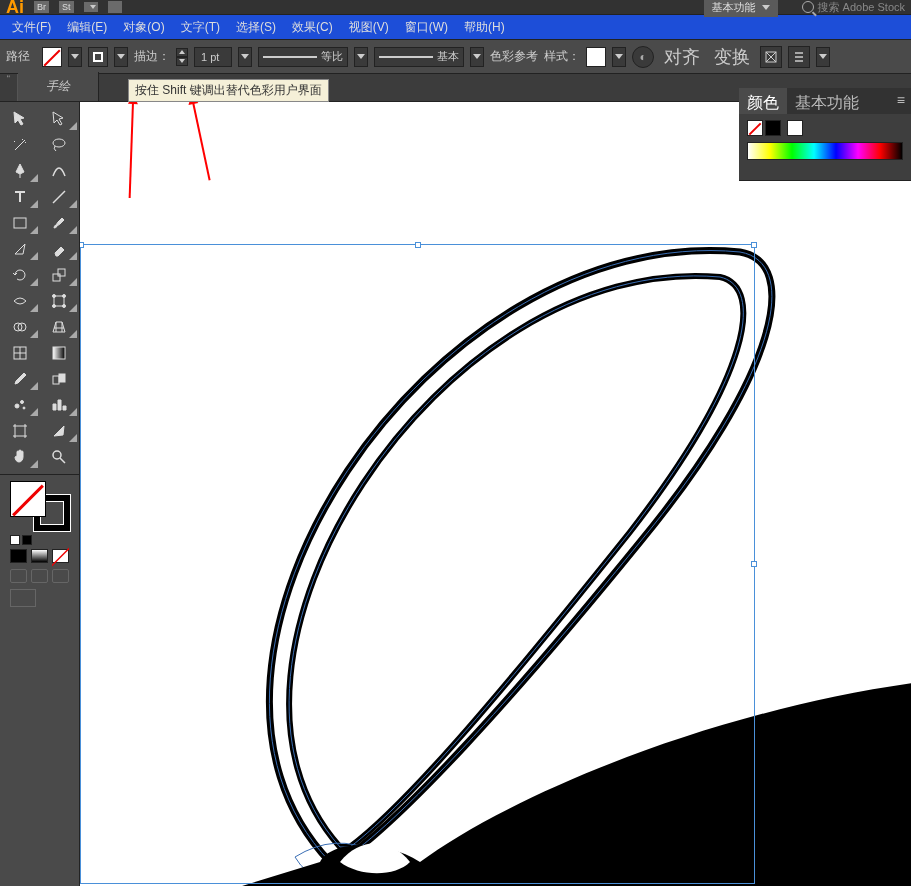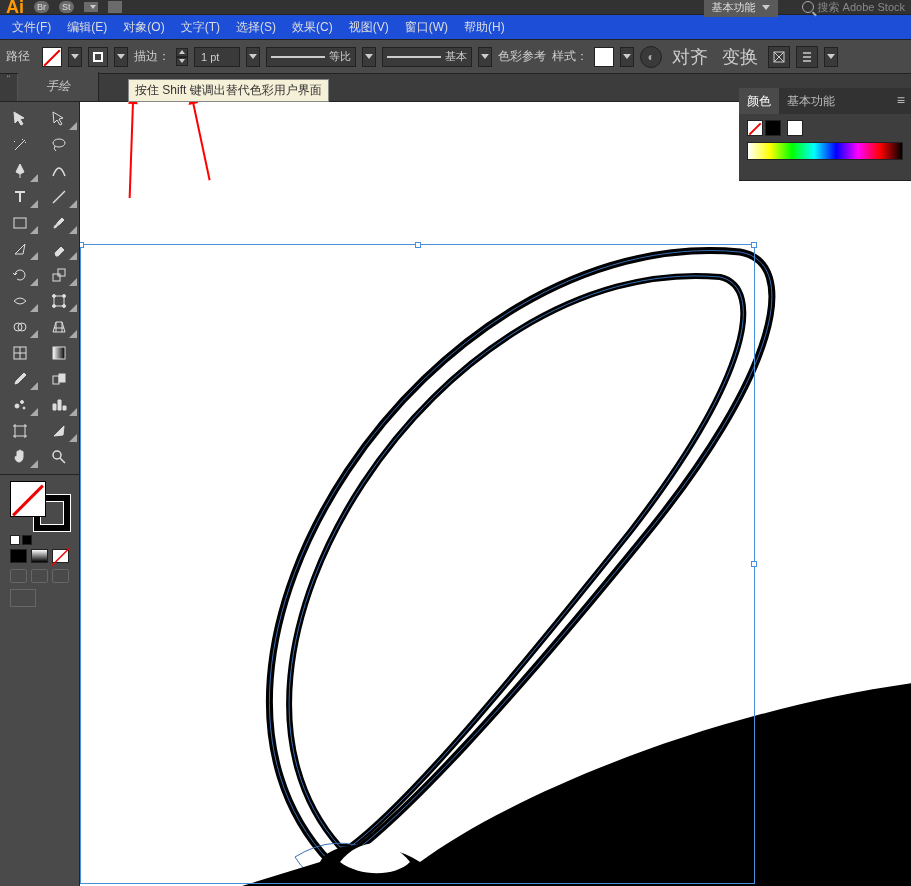--- a/index.html
+++ b/index.html
@@ -1,21 +1,21 @@
 <!DOCTYPE html>
 <html><head>
 <meta charset="utf-8">
 <style>
 * { margin: 0; padding: 0; box-sizing: border-box; font-family: "Microsoft YaHei", sans-serif; }
 body { width: 911px; height: 886px; background: #4a4a4a; overflow: hidden; position: relative; }
 
 
 .appbar { height: 14px; background: #323232; display: flex; align-items: center; padding: 0 6px; gap: 10px; }
 .ai-logo { color: #ff9a00; font-weight: bold; font-size: 18px; }
-.appbar .tag { background: #6b6b6b; color: #ddd; font-size: 9px; padding: 1px 3px; border-radius: 6px; }
+.appbar .tag { background: #6b6b6b; color: #ddd; font-size: 9px; padding: 1px 3px; }
 .dropdown-icon { width: 14px; height: 10px; background: #6b6b6b; position: relative; }
 .dropdown-icon::after { content: ""; position: absolute; right: 2px; top: 3px; border-left: 3px solid transparent; border-right: 3px solid transparent; border-top: 4px solid #ccc; }
 .mini-icon { width: 14px; height: 12px; background: #6b6b6b; }
 .workspace-switch { margin-left: auto; background: #5a5a5a; color: #ddd; font-size: 11px; padding: 2px 8px; display: flex; align-items: center; gap: 6px; }
 .workspace-switch .chev { border-left: 4px solid transparent; border-right: 4px solid transparent; border-top: 5px solid #ccc; }
 .search-stock { color: #888; font-size: 11px; display: flex; align-items: center; gap: 4px; margin-left: 14px; }
 .search-stock .mag { width: 12px; height: 12px; border: 1.5px solid #aaa; border-radius: 50%; position: relative; }
 .search-stock .mag::after { content: ""; position: absolute; width: 5px; height: 1.5px; background: #aaa; bottom: -2px; right: -4px; transform: rotate(45deg); }
 
 
@@ -83,21 +83,21 @@
 .sel-handle { position:absolute; width:6px; height:6px; background:#fff; border:1px solid #4a90d9; }
 .artwork svg { position:absolute; left:0; top:0; }
 
 
 .arrow { position:absolute; width:2px; background:#f00; }
 .arrow::before { content:""; position:absolute; top:-8px; left:-4px; border-left:5px solid transparent; border-right:5px solid transparent; border-bottom:10px solid #f00; }
 
 
 .rightpanel { position:absolute; right:0; top:88px; width:172px; background:#3e3e3e; }
 .panel-tabs { display:flex; background:#323232; height:26px; }
-.panel-tabs .pt { color:#bbb; font-size:12px; padding:5px 8px; }
+.panel-tabs .pt { color:#bbb; font-size:16px; padding:5px 8px; }
 .panel-tabs .pt.active { background:#4a4a4a; color:#fff; }
 .panel-tabs .opts { margin-left:auto; color:#bbb; padding:4px 6px; font-size:14px; }
 .panel-body { padding:6px 8px 10px; }
 .swatch-row { display:flex; gap:2px; margin-bottom:6px; }
 .swatch-row .sw { width:16px;height:16px;border:1px solid #222; }
 .sw-nf{background:#fff;position:relative;}
 .sw-nf::after{content:"";position:absolute;inset:-1px;top:50%;height:2px;background:#e00;transform:rotate(-45deg);}
 .sw-bk{background:#000;} .sw-wh{background:#fff;}
 .spectrum { width:100%; height:18px; background:linear-gradient(to right,#fff,#ff0,#0f0,#0ff,#00f,#f0f,#f00,#000); border:1px solid #222; }
 .panel-divider{height:1px;background:#222;margin-top:10px;}
@@ -147,21 +147,21 @@
     </div>
   <div class="chev-btn">
       <span class="chev-down"></span>
     </div>
 
   <span class="opt-label">描边：</span>
   <div class="stepper">
       <div class="up"></div>
       <div class="dn"></div>
     </div>
-  <div class="txtfield" style="width:46px">1 pt</div>
+  <div class="txtfield" style="width:38px">1 pt</div>
   <div class="chev-btn">
       <span class="chev-down"></span>
     </div>
 
   <div class="linebox">
       <div class="line"></div>
       <span>等比</span>
     </div>
   <div class="chev-btn">
       <span class="chev-down"></span>

